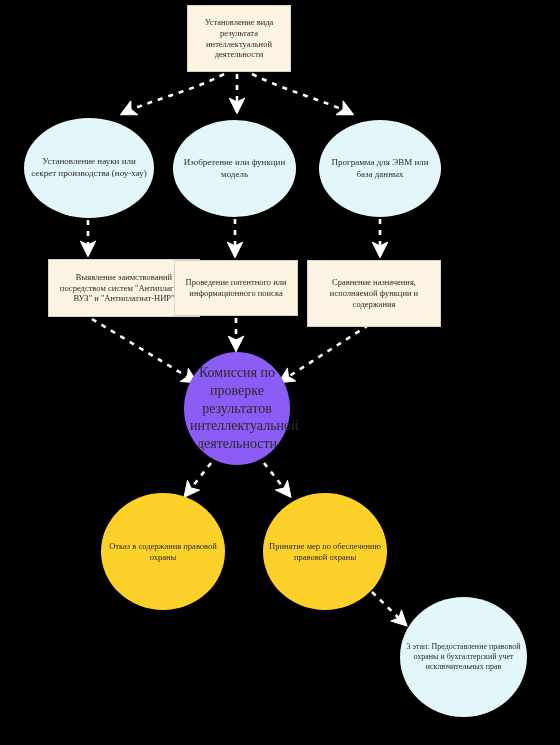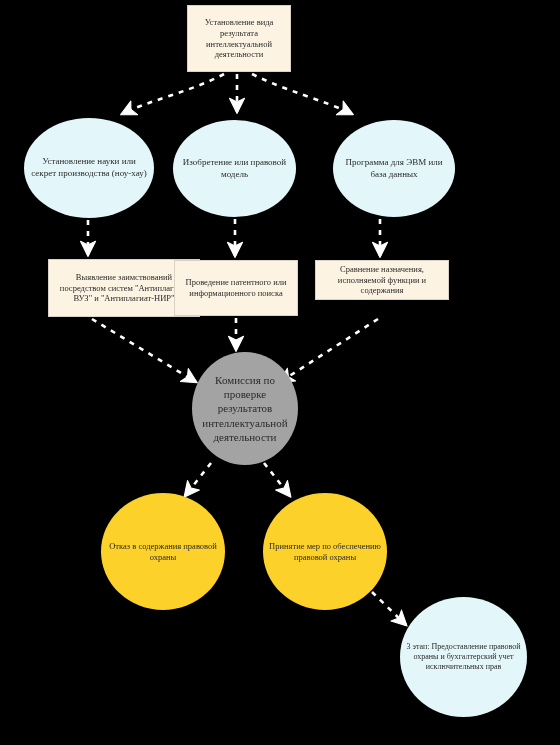--- a/index.html
+++ b/index.html
@@ -75,35 +75,35 @@
   </svg>
 
   <div id="nodes-layer">
       <div class="node shape-rect" style="left: 187px; top: 5px; width: 104px; height: 67px; background: rgb(252, 243, 227); font-size: 8.5px; color: rgb(43, 43, 43);">
         <span class="node-text">Установление вида результата интеллектуальной деятельности</span>
       </div>
       <div class="node shape-ellipse" style="left: 24px; top: 118px; width: 130px; height: 100px; background: rgb(227, 246, 250); font-size: 9px; color: rgb(43, 43, 43);">
         <span class="node-text">Установление науки или секрет производства (ноу-хау)</span>
       </div>
       <div class="node shape-ellipse" style="left: 173px; top: 120px; width: 123px; height: 97px; background: rgb(227, 246, 250); font-size: 9px; color: rgb(43, 43, 43);">
-        <span class="node-text">Изобретение или правовой модель</span>
+        <span class="node-text">Изобретение или функции модель</span>
       </div>
-      <div class="node shape-ellipse" style="left: 333px; top: 120px; width: 122px; height: 97px; background: rgb(227, 246, 250); font-size: 9px; color: rgb(43, 43, 43);">
+      <div class="node shape-ellipse" style="left: 319px; top: 120px; width: 122px; height: 97px; background: rgb(227, 246, 250); font-size: 9px; color: rgb(43, 43, 43);">
         <span class="node-text">Программа для ЭВМ или база данных</span>
       </div>
       <div class="node shape-rect" style="left: 12px; top: 259px; width: 152px; height: 58px; background: rgb(252, 243, 227); font-size: 8.5px; color: rgb(43, 43, 43); margin-left: 36px;">
         <span class="node-text">Выявление заимствований посредством систем "Антиплагиат-ВУЗ" и "Антиплагиат-НИР"</span>
       </div>
       <div class="node shape-rect" style="left: 174px; top: 260px; width: 124px; height: 56px; background: rgb(252, 243, 227); font-size: 8.5px; color: rgb(43, 43, 43);">
         <span class="node-text">Проведение патентного или информационного поиска</span>
       </div>
-      <div class="node shape-rect" style="left: 315px; top: 260px; width: 134px; height: 40px; background: rgb(252, 243, 227); font-size: 8.5px; color: rgb(43, 43, 43);">
+      <div class="node shape-rect" style="left: 307px; top: 260px; width: 134px; height: 67px; background: rgb(252, 243, 227); font-size: 8.5px; color: rgb(43, 43, 43);">
         <span class="node-text">Сравнение назначения, исполняемой функции и содержания</span>
       </div>
-      <div class="node shape-ellipse" style="left: 192px; top: 352px; width: 106px; height: 113px; background: #a3a3a3; font-size: 11px; color: rgb(43, 43, 43);">
+      <div class="node shape-ellipse" style="left: 184px; top: 352px; width: 106px; height: 113px; background: #8b5cf6; font-size: 14px; color: rgb(43, 43, 43);">
         <span class="node-text">Комиссия по проверке результатов интеллектуальной деятельности</span>
       </div>
       <div class="node shape-ellipse" style="left: 101px; top: 493px; width: 124px; height: 117px; background: rgb(252, 209, 42); font-size: 8.5px; color: rgb(43, 43, 43);">
         <span class="node-text">Отказ в содержания правовой охраны</span>
       </div>
       <div class="node shape-ellipse" style="left: 263px; top: 493px; width: 124px; height: 117px; background: rgb(252, 209, 42); font-size: 8.5px; color: rgb(43, 43, 43);">
         <span class="node-text">Принятие мер по обеспечению правовой охраны</span>
       </div>
       <div class="node shape-ellipse" style="left: 400px; top: 597px; width: 127px; height: 120px; background: rgb(227, 246, 250); font-size: 8px; color: rgb(43, 43, 43);">
         <span class="node-text">3 этап: Предоставление правовой охраны и бухгалтерский учет исключительных прав</span>

